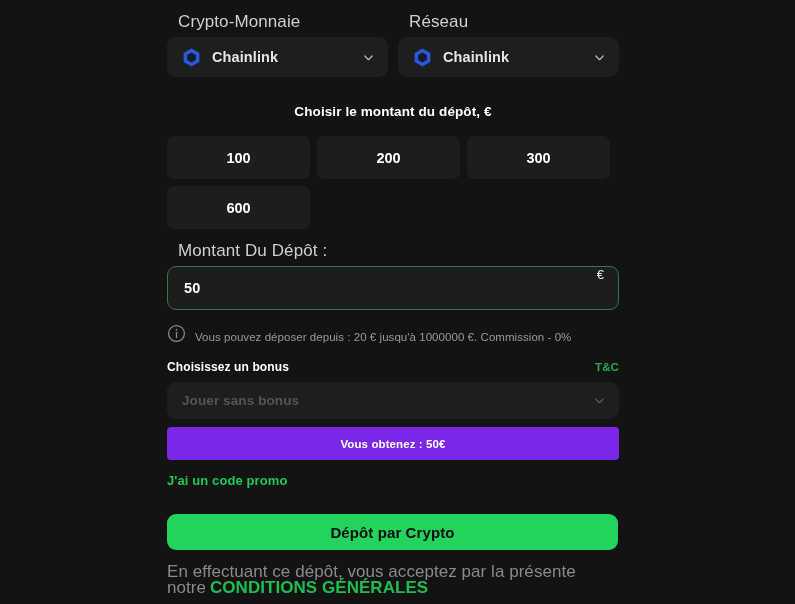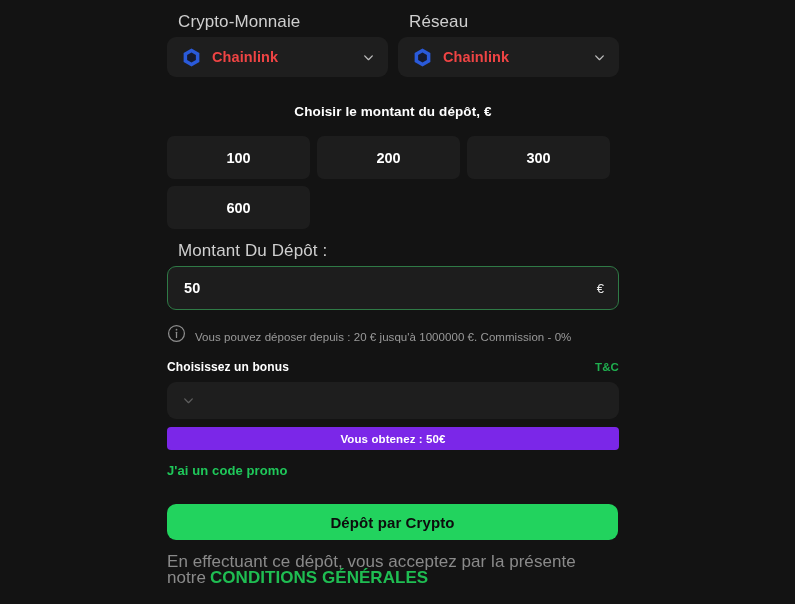--- a/index.html
+++ b/index.html
@@ -42,21 +42,21 @@
     border-radius: 9px;
     display: flex;
     align-items: center;
     padding: 0 13px 0 14px;
     cursor: pointer;
   }
   .crypto-name {
     flex: 1;
     font-size: 14.5px;
     font-weight: bold;
-    color: #ef4444;
+    color: #e5e5e5;
     margin-left: 10px;
     letter-spacing: .1px;
   }
   .hex-icon { width: 21px; height: 21px; display: block; flex: 0 0 21px; }
   .chev { width: 13px; height: 13px; display: block; opacity: .85; }
 
   
   .amount-heading {
     text-align: center;
     font-size: 13.5px;
@@ -91,21 +91,20 @@
 
   
   .amount-section { margin-top: 12px; }
   .amount-input-wrap {
     position: relative;
     height: 44px;
     background: #1d1d1d;
     border: 1px solid #2f7a46;
     border-radius: 9px;
     display: flex;
-    align-items: center;
     padding: 0 14px 0 16px;
   }
   .amount-input {
     flex: 1;
     background: transparent;
     border: none;
     outline: none;
     color: #ffffff;
     font-family: "Liberation Sans", sans-serif;
     font-size: 14.5px;
@@ -160,21 +159,21 @@
   .bonus-placeholder {
     flex: 1;
     font-size: 13.5px;
     font-weight: bold;
     color: #555555;
     letter-spacing: .1px;
   }
 
   .bonus-bar {
     margin-top: 8px;
-    height: 23px;
+    height: 33px;
     background: #7b27e8;
     border-radius: 4px;
     display: flex;
     align-items: center;
     justify-content: center;
     font-size: 11.5px;
     font-weight: bold;
     color: #ffffff;
     letter-spacing: .1px;
   }
@@ -293,20 +292,21 @@
     </div>
   </div>
 
   <div class="bonus-section">
     <div class="bonus-head">
       <span class="bonus-title">Choisissez un bonus</span>
       <span class="tc-link">T&amp;C</span>
     </div>
 
     <div class="bonus-select">
+      <span class="bonus-placeholder">Jouer sans bonus</span>
       <span>
         <svg class="chev" viewBox="0 0 24 24" fill="none" stroke="#6a6a6a" stroke-width="2.4" stroke-linecap="round" stroke-linejoin="round">
             <polyline points="5,9 12,16 19,9"></polyline>
           </svg>
       </span>
     </div>
 
     <div class="bonus-bar">Vous obtenez : 50€</div>
 
     <span class="promo-link">J'ai un code promo</span>

